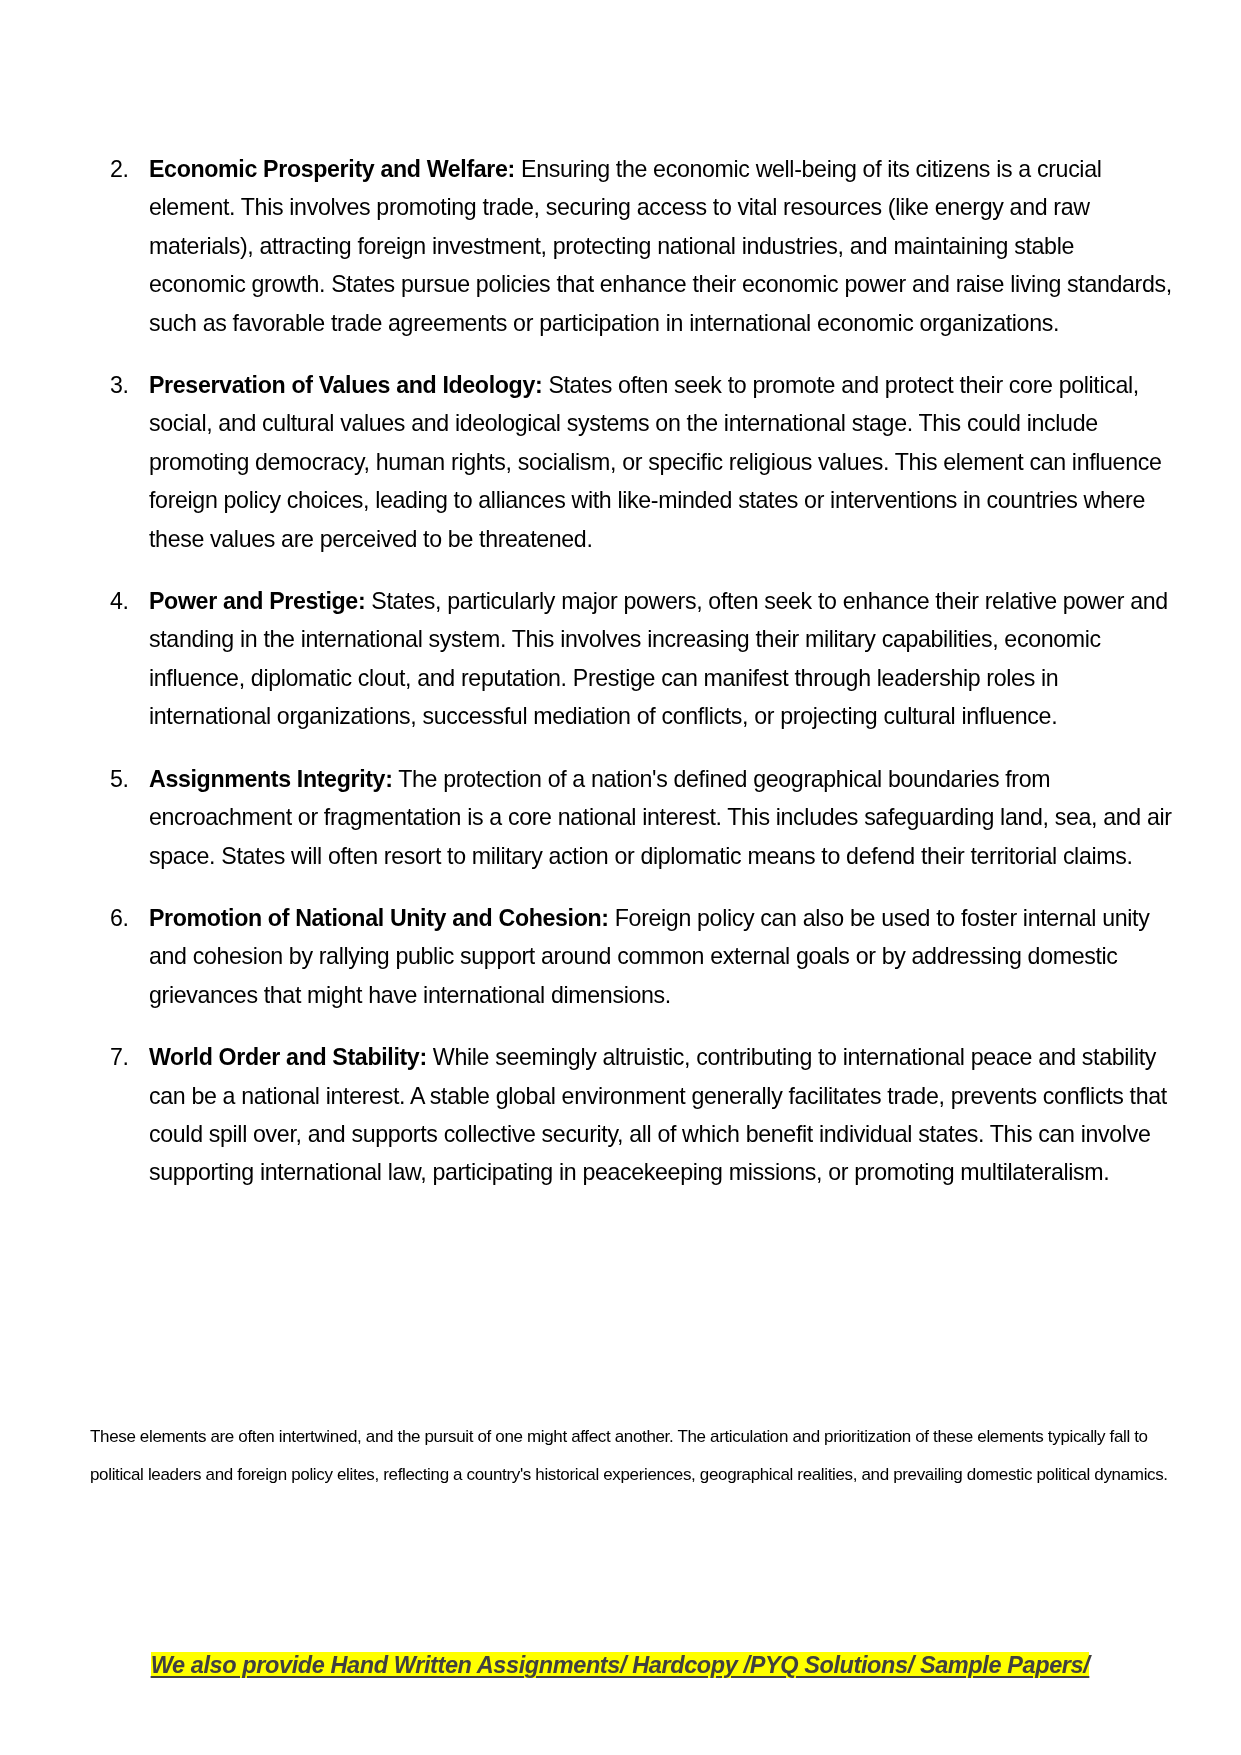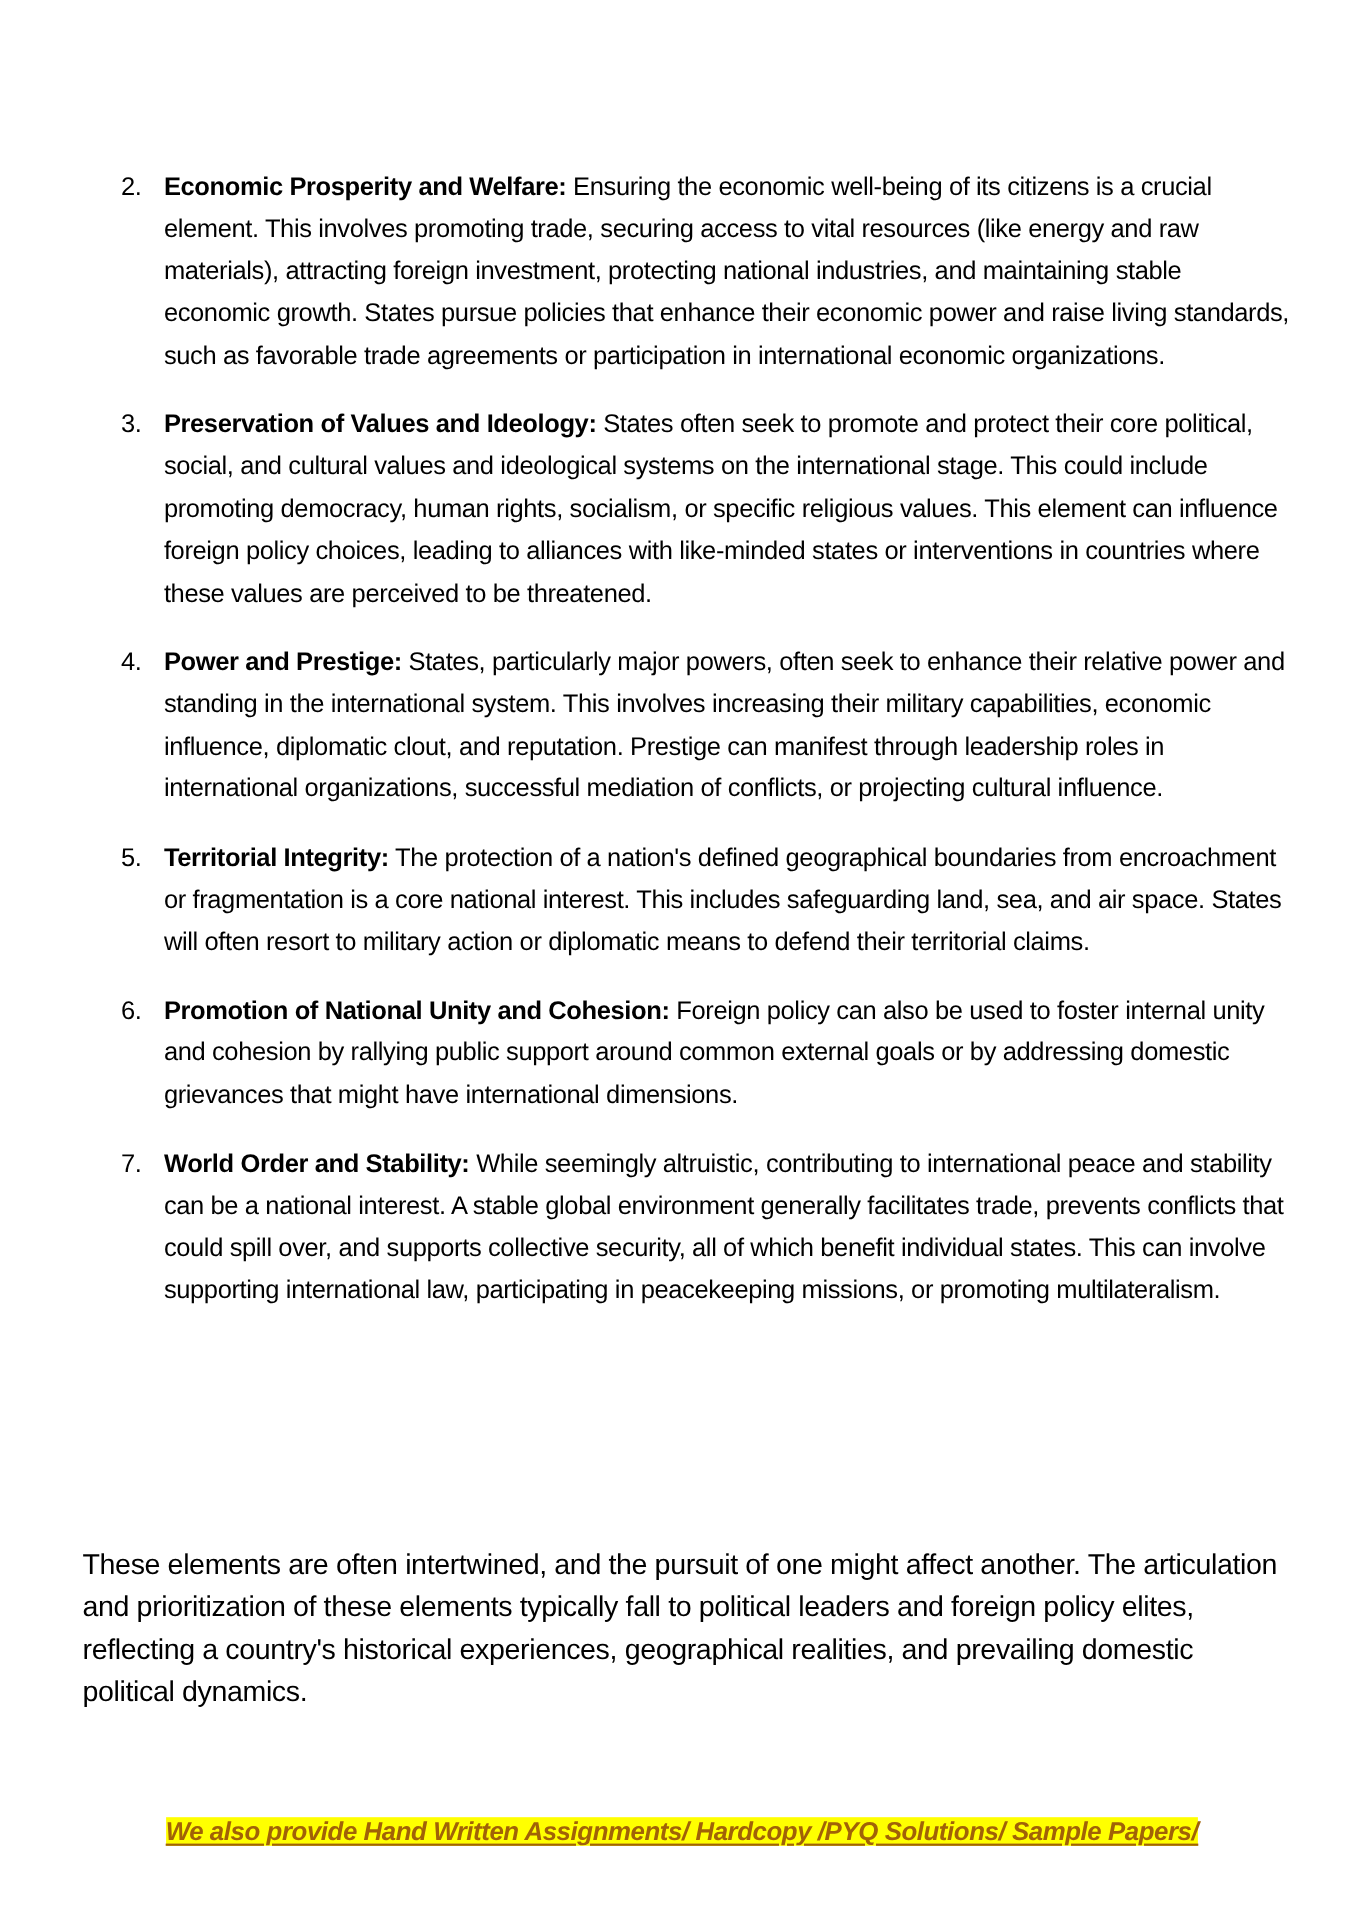--- a/index.html
+++ b/index.html
@@ -47,36 +47,36 @@
     }
     .item .term {
       font-weight: bold;
       text-align: center;
     }
     .closing {
       position: absolute;
       left: 74px;
       top: 1402px;
       width: 1100px;
-      margin: 1px;
-      font-size: 26px;
+      margin: 16px;
+      font-size: 17px;
       line-height: 38.4px;
       letter-spacing: -0.35px;
     }
     .footer {
       position: absolute;
       left: 80px;
       top: 1648px;
       width: 1080px;
       text-align: center;
       font-size: 23.5px;
       line-height: 34px;
       font-weight: bold;
       font-style: italic;
-      color: #a16207;
+      color: #404040;
       letter-spacing: -0.4px;
     }
     .footer span {
       background: #ffff00;
       text-decoration: underline;
       text-decoration-thickness: 2px;
       text-underline-offset: 3px;
     }
   </style>
 </head>
@@ -92,21 +92,21 @@
     <li class="item">
       <span class="num">3.</span>
       <span class="term">Preservation of Values and Ideology:</span><span> States often seek to promote and protect their core political, social, and cultural values and ideological systems on the international stage. This could include promoting democracy, human rights, socialism, or specific religious values. This element can influence foreign policy choices, leading to alliances with like-minded states or interventions in countries where these values are perceived to be threatened.</span>
     </li>
     <li class="item">
       <span class="num">4.</span>
       <span class="term">Power and Prestige:</span><span> States, particularly major powers, often seek to enhance their relative power and standing in the international system. This involves increasing their military capabilities, economic influence, diplomatic clout, and reputation. Prestige can manifest through leadership roles in international organizations, successful mediation of conflicts, or projecting cultural influence.</span>
     </li>
     <li class="item">
       <span class="num">5.</span>
-      <span class="term">Territorial Integrity:</span><span> The protection of a nation's defined geographical boundaries from encroachment or fragmentation is a core national interest. This includes safeguarding land, sea, and air space. States will often resort to military action or diplomatic means to defend their territorial claims.</span>
+      <span class="term">Assignments Integrity:</span><span> The protection of a nation's defined geographical boundaries from encroachment or fragmentation is a core national interest. This includes safeguarding land, sea, and air space. States will often resort to military action or diplomatic means to defend their territorial claims.</span>
     </li>
     <li class="item">
       <span class="num">6.</span>
       <span class="term">Promotion of National Unity and Cohesion:</span><span> Foreign policy can also be used to foster internal unity and cohesion by rallying public support around common external goals or by addressing domestic grievances that might have international dimensions.</span>
     </li>
     <li class="item">
       <span class="num">7.</span>
       <span class="term">World Order and Stability:</span><span> While seemingly altruistic, contributing to international peace and stability can be a national interest. A stable global environment generally facilitates trade, prevents conflicts that could spill over, and supports collective security, all of which benefit individual states. This can involve supporting international law, participating in peacekeeping missions, or promoting multilateralism.</span>
     </li>
   </ol>

